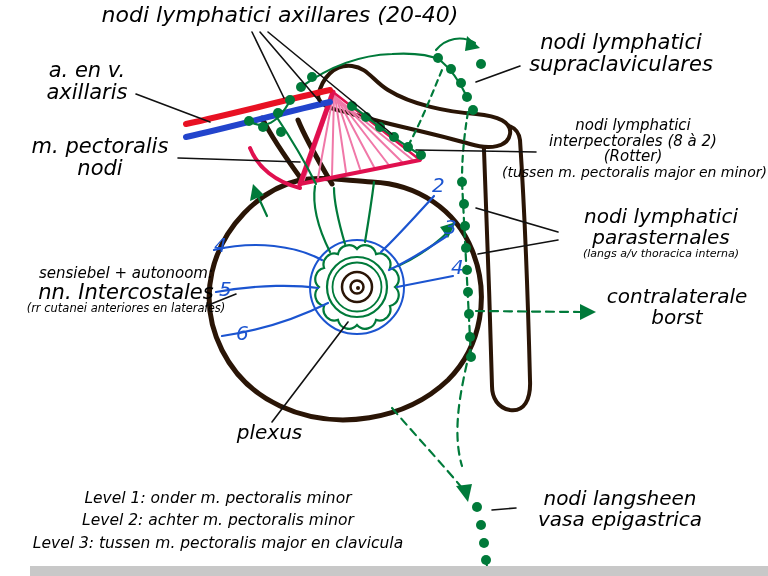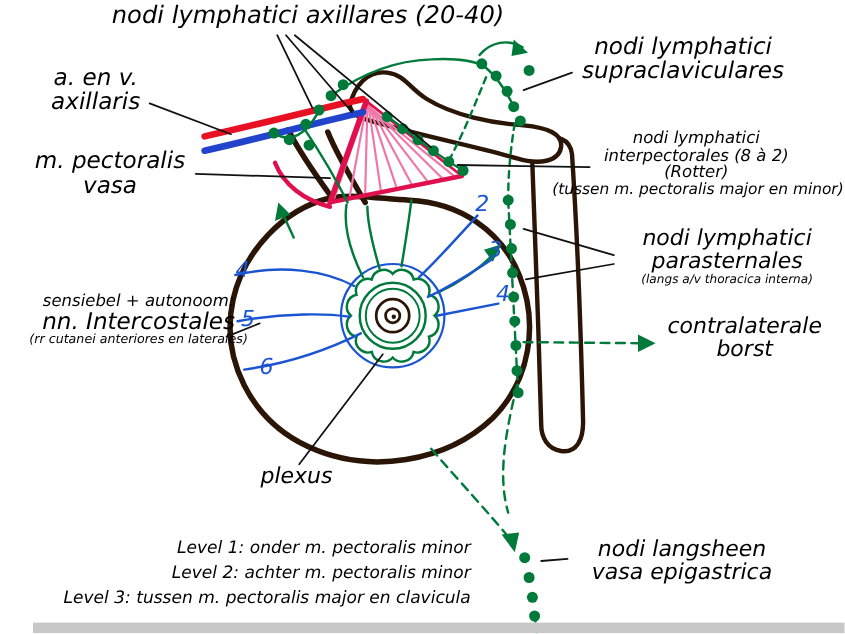--- a/index.html
+++ b/index.html
@@ -16,21 +16,21 @@
   #lbl-interpect .tiny{font-size:14px;}
   #lbl-parastern{left:558px;top:206px;width:206px;font-size:20px;}
   #lbl-parastern .tiny{font-size:11px;}
   #lbl-contralat{left:588px;top:286px;width:178px;font-size:20px;}
   #lbl-intercost{left:8px;top:266px;width:236px;text-align:center;}
   #lbl-intercost .l1{font-size:15px;}
   #lbl-intercost .l2{font-size:21px;}
   #lbl-intercost .l3{font-size:11.5px;}
   #lbl-subareol{left:192px;top:422px;width:155px;font-size:20px;}
   #lbl-epigastr{left:514px;top:488px;width:212px;font-size:20px;}
-  #lbl-levels{left:8px;top:487px;width:420px;text-align:right;font-size:15.5px;line-height:1.45;}
+  #lbl-levels{left:8px;top:487px;width:420px;text-align:center;font-size:15.5px;line-height:1.45;}
   #bottom-bar{position:absolute;left:30px;right:0;bottom:0;height:10px;background:#c8c8c8;}
 </style>
 </head>
 <body>
 
 <div id="stage">
 
   <svg id="drawing" width="768" height="576" viewBox="0 0 768 576">
 
     <g stroke="#2a1506" stroke-width="4" fill="#ffffff" stroke-linejoin="round">
@@ -183,21 +183,21 @@
     <div>supraclaviculares</div>
   </div>
 
   <div class="lbl" id="lbl-axillaris">
     <div>a. en v.</div>
     <div>axillaris</div>
   </div>
 
   <div class="lbl" id="lbl-pectminor">
     <div>m. pectoralis</div>
-    <div>vasa</div>
+    <div>nodi</div>
   </div>
 
   <div class="lbl" id="lbl-interpect">
     <div>nodi lymphatici</div>
     <div>interpectorales (8 à 2)</div>
     <div>(Rotter)</div>
     <div class="tiny">(tussen m. pectoralis major en minor)</div>
   </div>
 
   <div class="lbl" id="lbl-parastern">

